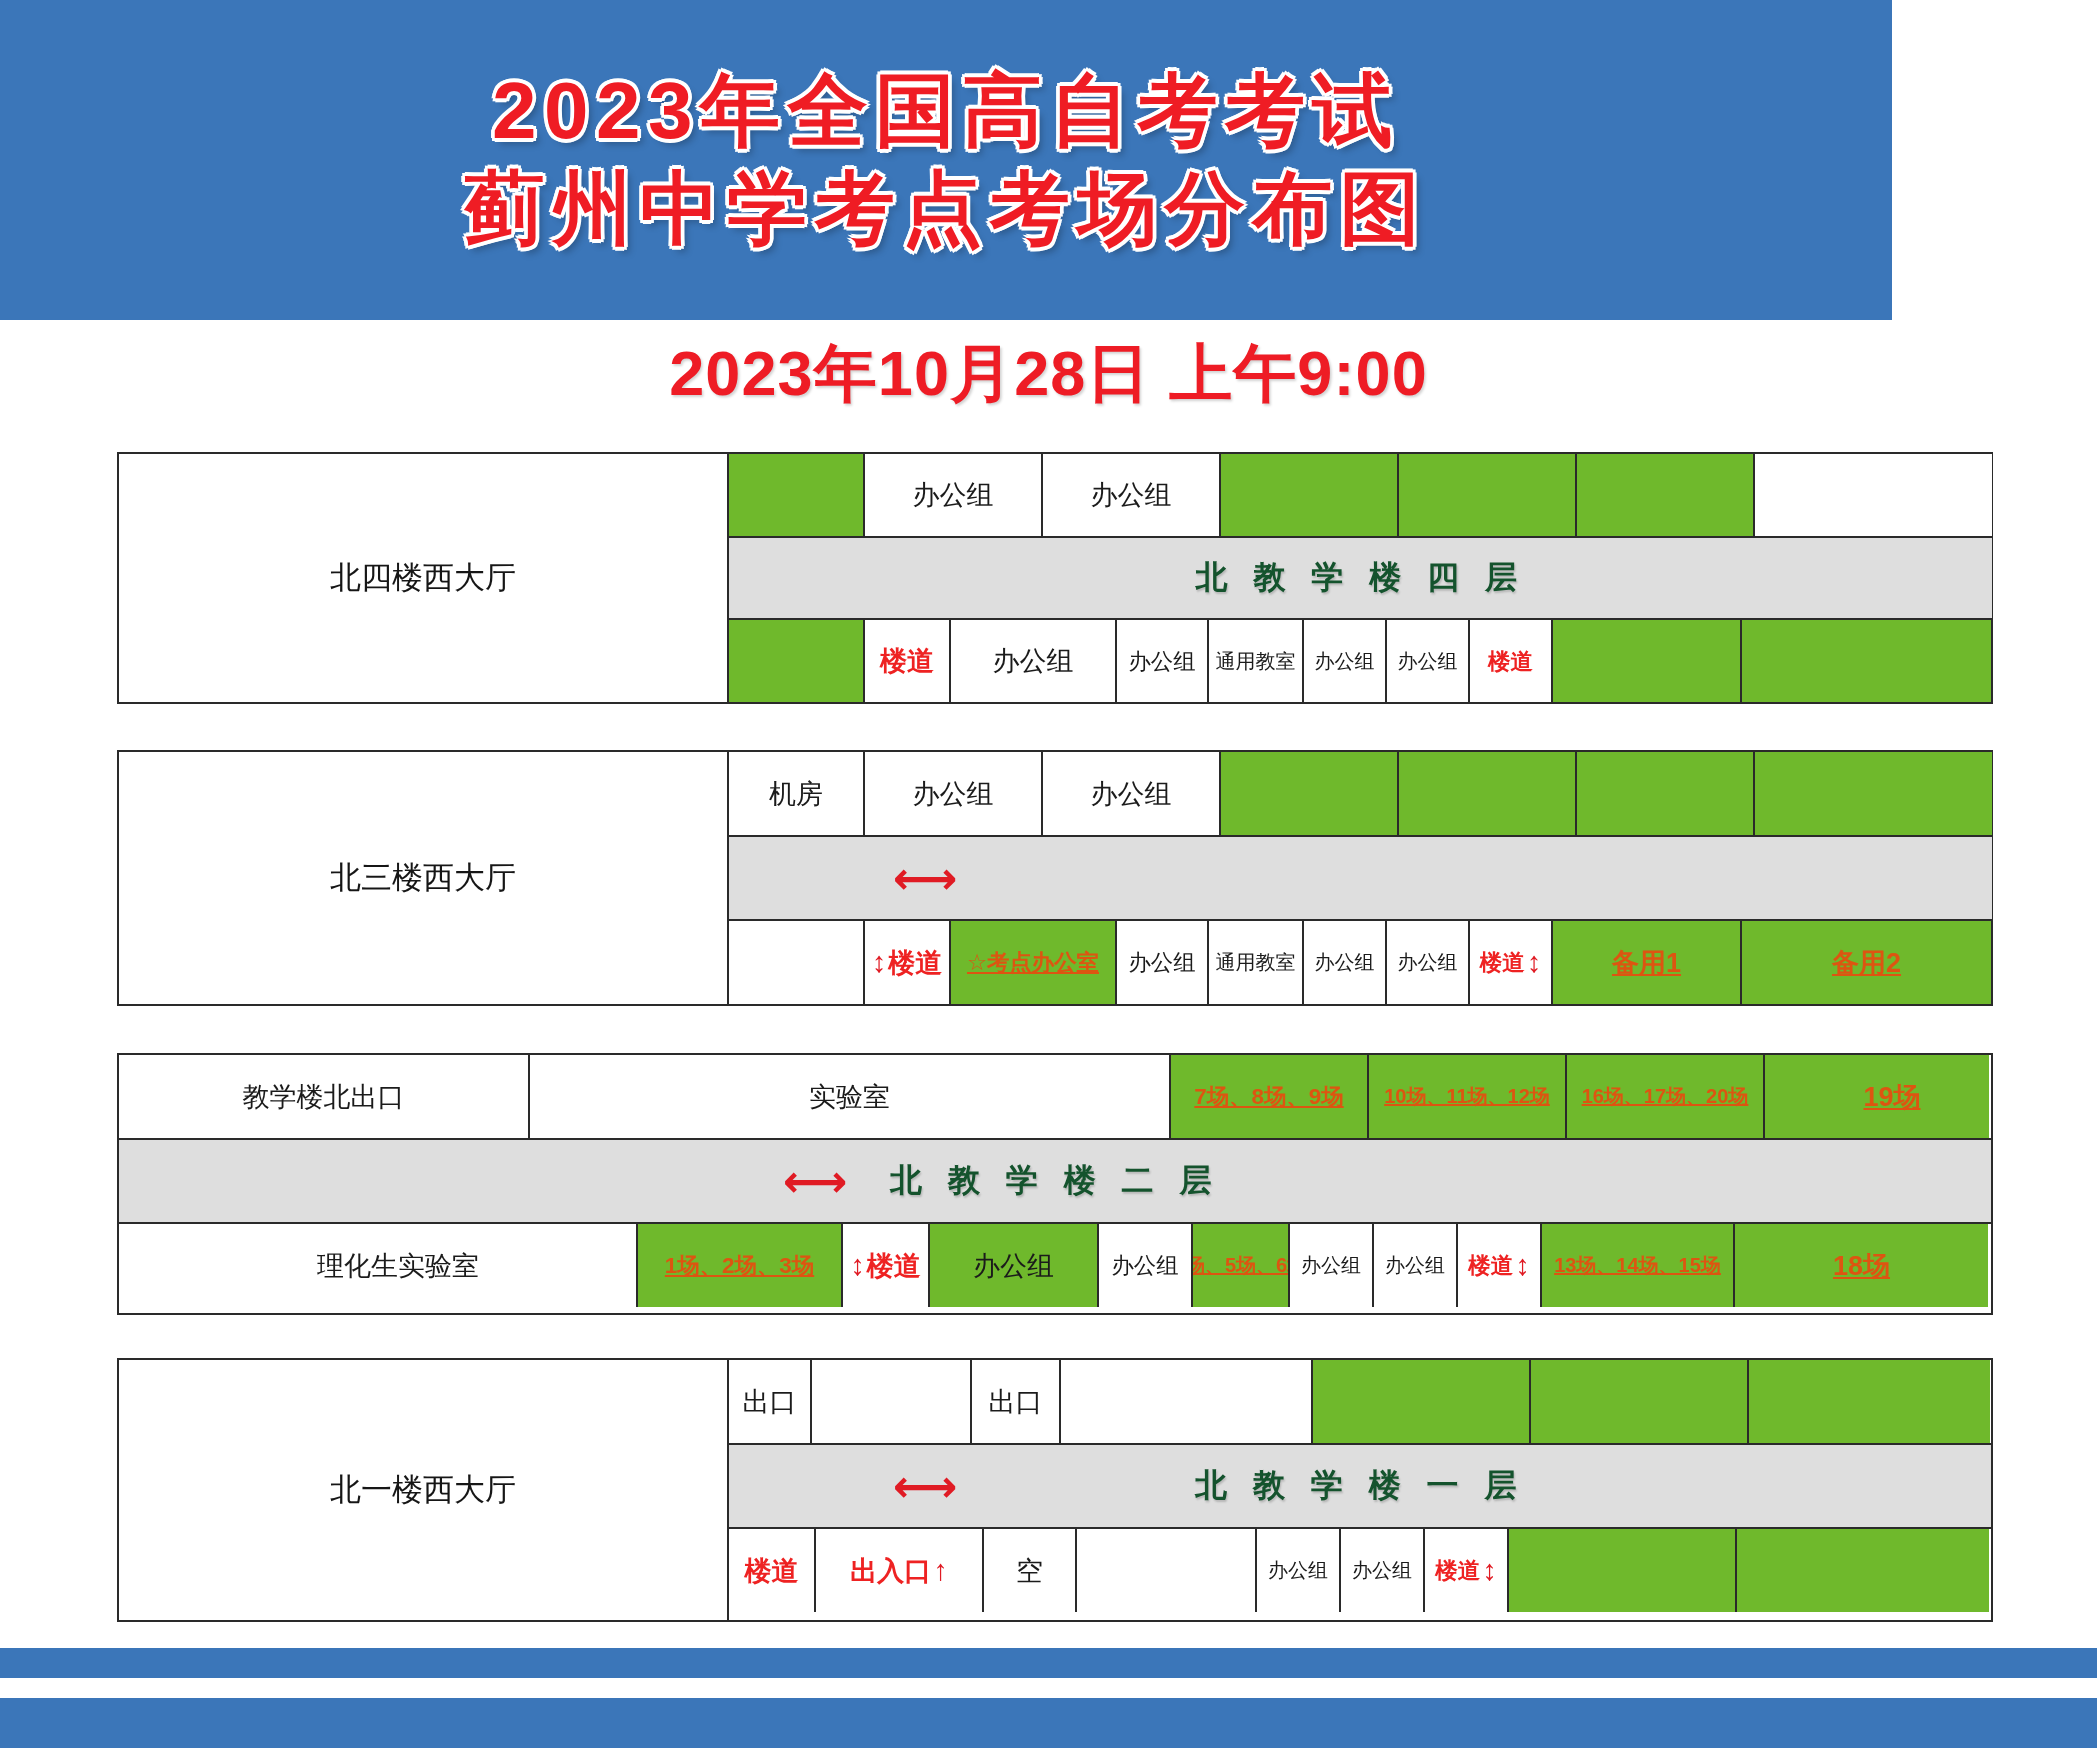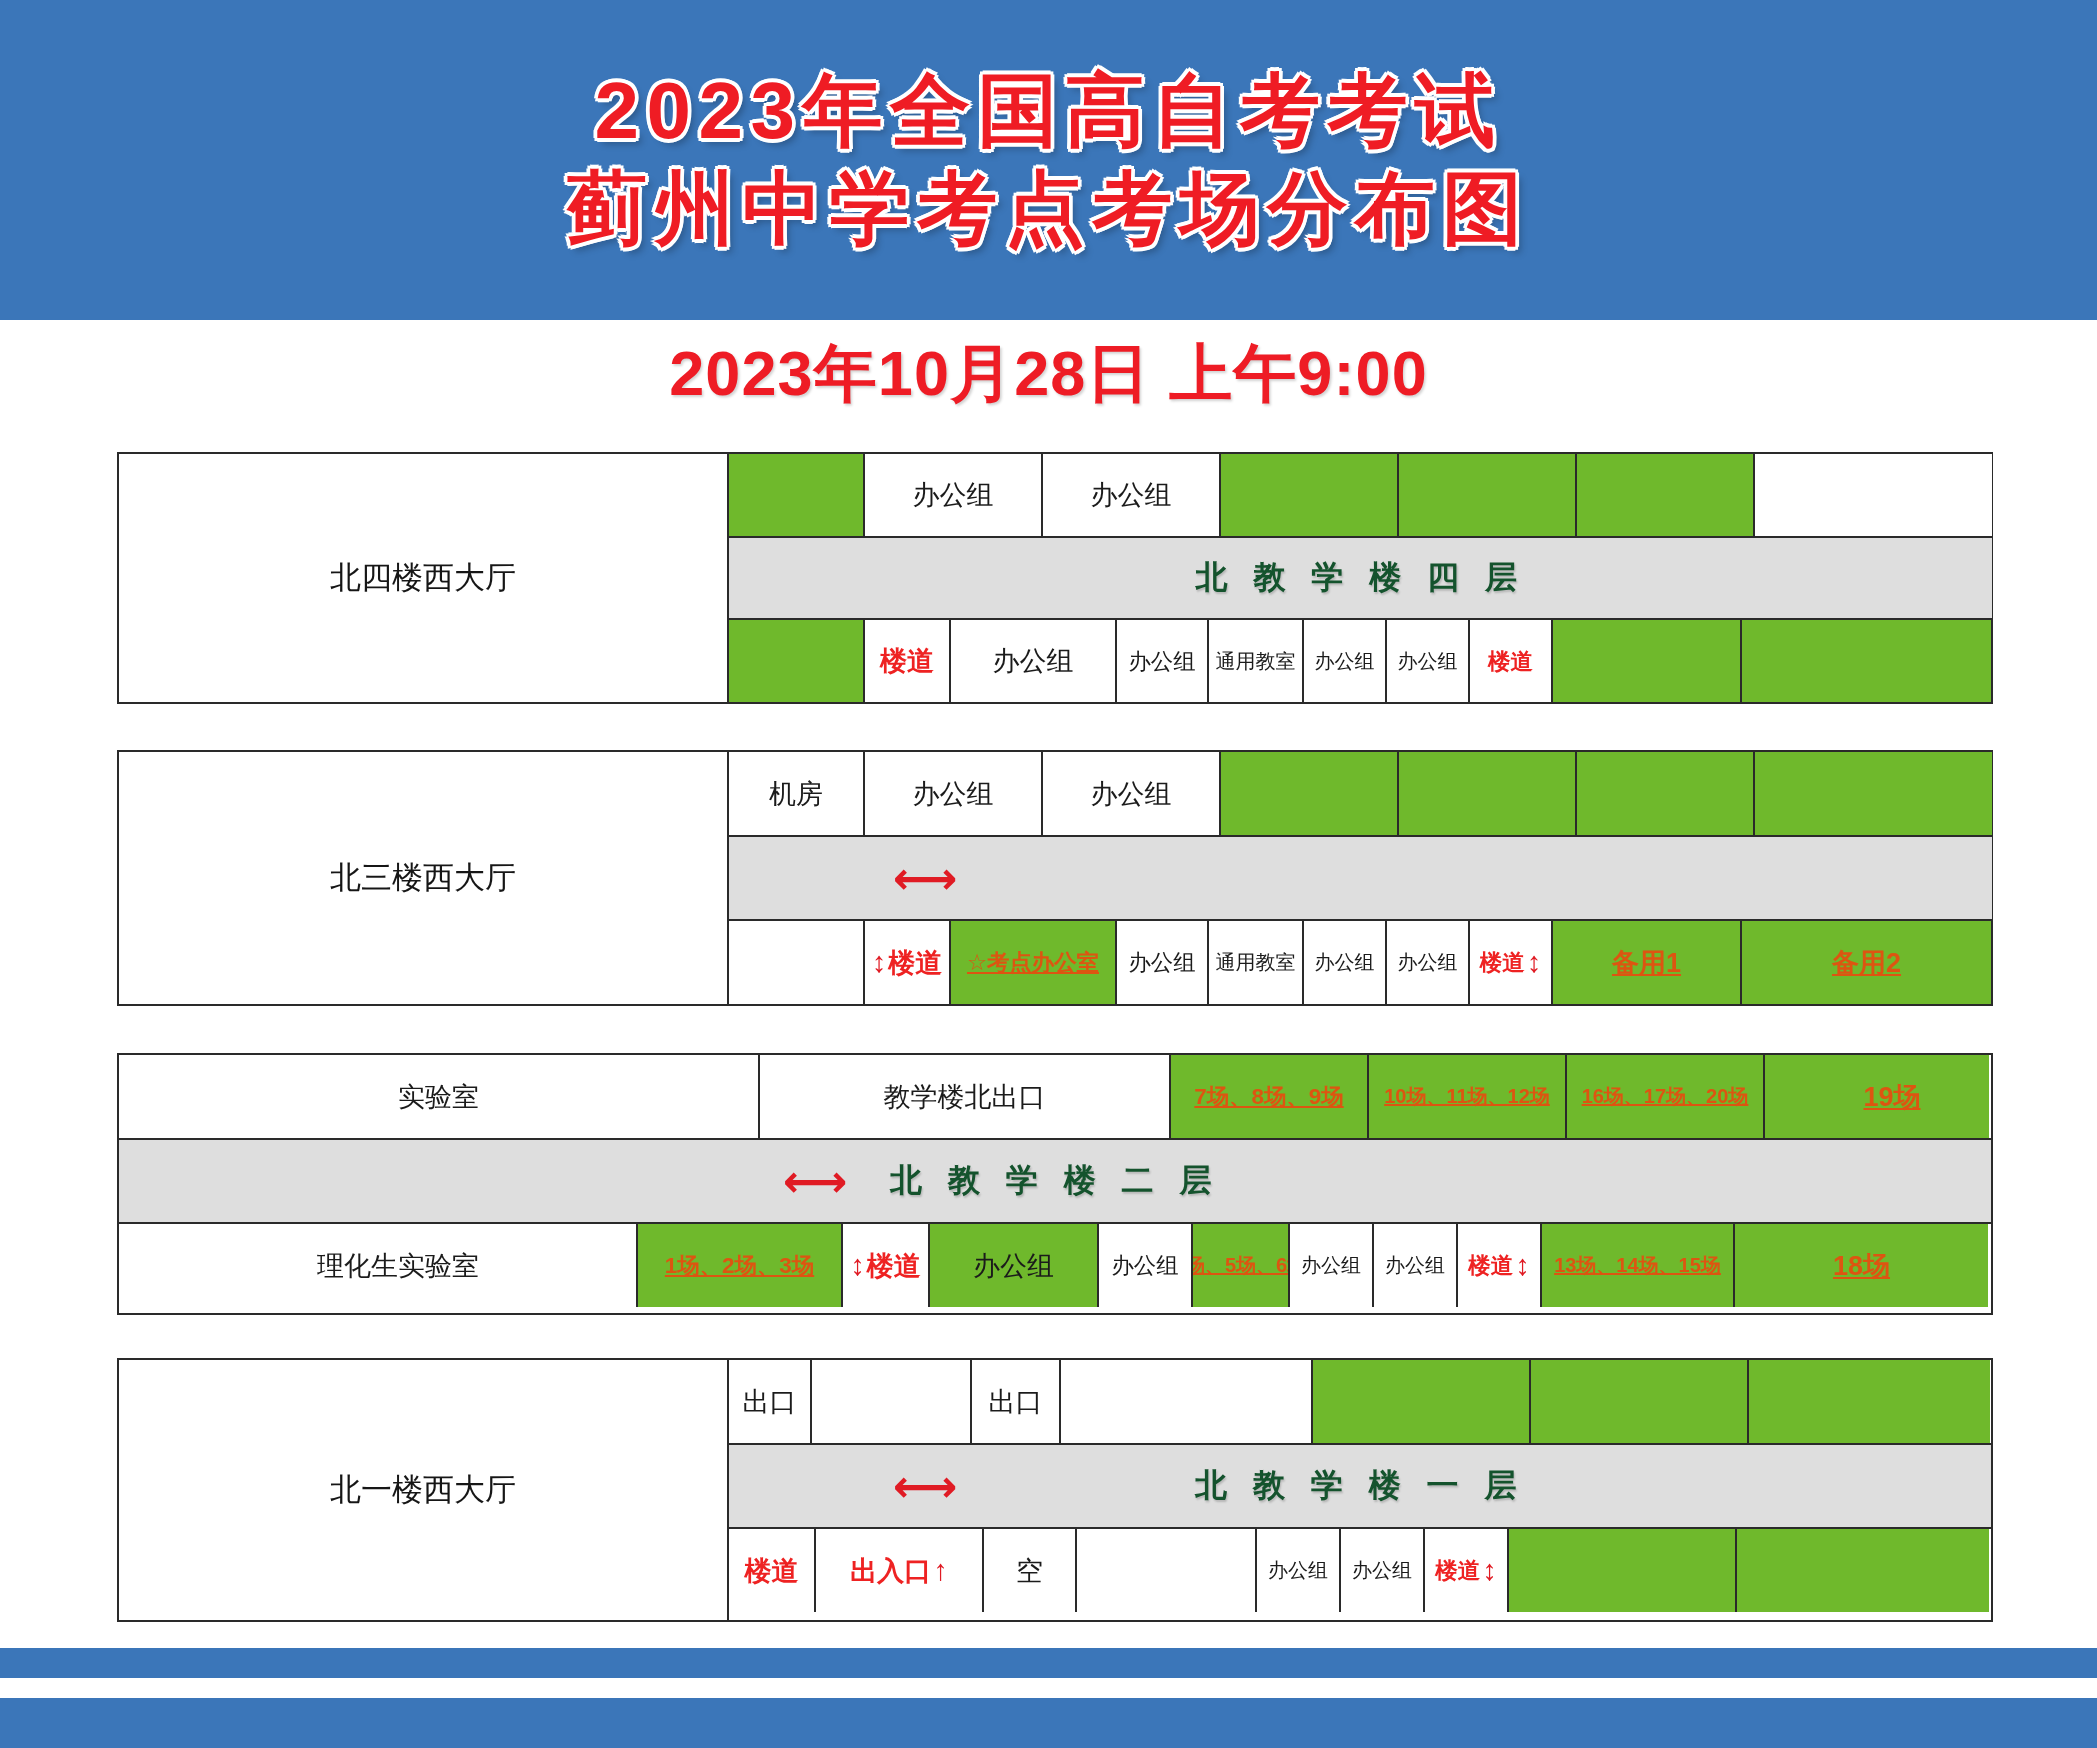--- a/index.html
+++ b/index.html
@@ -6,21 +6,21 @@
   html, body {
     width: 2097px; height: 1748px;
     font-family: "Liberation Sans", "DejaVu Sans", sans-serif;
     background: #ffffff;
     overflow: hidden;
   }
   .page { position: relative; width: 2097px; height: 1748px; background: #fff; }
 
   
   .banner {
-    position: absolute; left: 0; top: 0; width: 2097px; height: 320px;
+    position: absolute; left: 0; top: 0; width: 1892px; height: 320px;
     background: #3b76b9;
     display: flex; flex-direction: column;
     align-items: center; justify-content: center;
   }
   .banner-line {
     color: #ef1c24;
     font-weight: 700;
     font-size: 80px;
     line-height: 1.22;
     letter-spacing: 7.5px;
@@ -263,25 +263,25 @@
               <div class="cell green orange" style="flex: 0 0 249px;">
                 <span>备用2</span>
               </div>
             </div>
           </div>
         </div>
       </div>
       <div class="floor floor-2">
         <div class="vstack" style="width: 100%; height: 100%;">
           <div class="row" style="height: 83px;">
+            <div class="cell" style="flex: 0 0 411px;">
+              <span>教学楼北出口</span>
+            </div>
             <div class="cell" style="flex: 0 0 641px;">
               <span>实验室</span>
-            </div>
-            <div class="cell" style="flex: 0 0 411px;">
-              <span>教学楼北出口</span>
             </div>
             <div class="cell green orange sm" style="flex: 0 0 198px;">
               <span>7场、8场、9场</span>
             </div>
             <div class="cell green orange xs" style="flex: 0 0 198px;">
               <span>10场、11场、12场</span>
             </div>
             <div class="cell green orange xs" style="flex: 0 0 198px;">
               <span>16场、17场、20场</span>
             </div>

